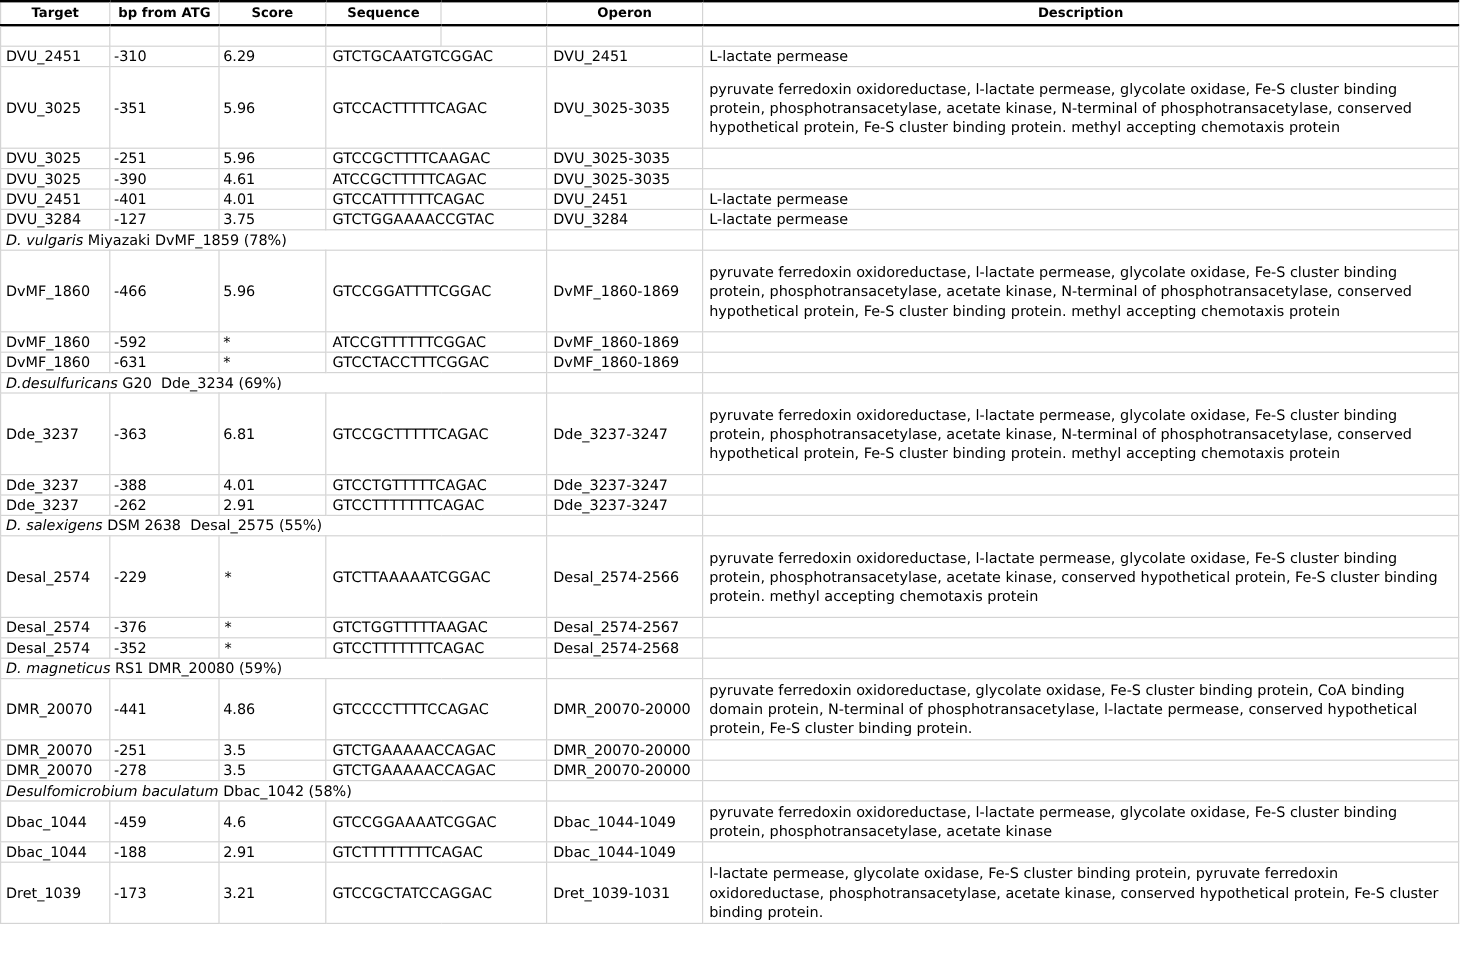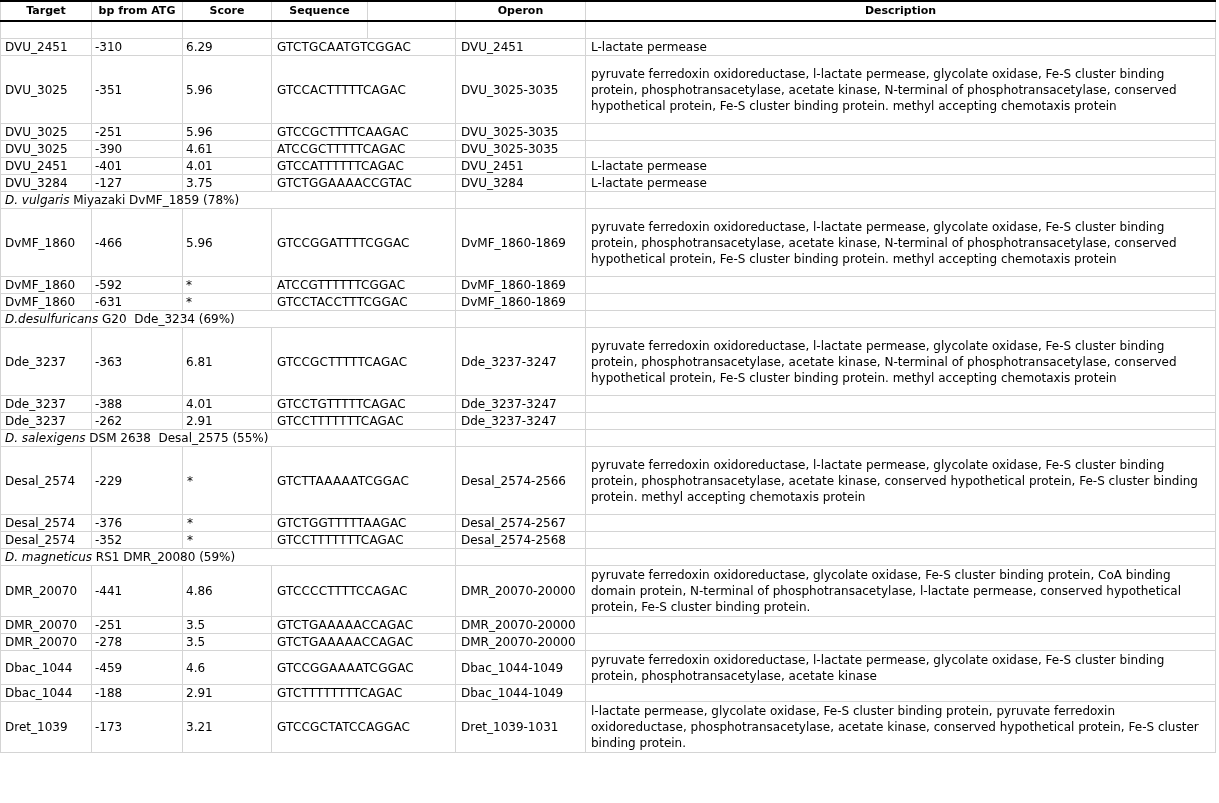--- a/index.html
+++ b/index.html
@@ -239,20 +239,25 @@
         <td class="desc"></td>
       </tr>
       <tr>
         <td class="target">DMR_20070</td>
         <td class="num">-278</td>
         <td class="num">3.5</td>
         <td class="seq" colspan="2">GTCTGAAAAACCAGAC</td>
         <td class="operon">DMR_20070-20000</td>
         <td class="desc"></td>
       </tr>
+      <tr>
+        <td class="species" colspan="5"><span class="sp-name">Desulfomicrobium baculatum</span><span> Dbac_1042 (58%)</span></td>
+        <td class="operon"></td>
+        <td class="desc"></td>
+      </tr>
       <tr class="tall-34">
         <td class="target">Dbac_1044</td>
         <td class="num">-459</td>
         <td class="num">4.6</td>
         <td class="seq" colspan="2">GTCCGGAAAATCGGAC</td>
         <td class="operon">Dbac_1044-1049</td>
         <td class="desc">pyruvate ferredoxin oxidoreductase, l-lactate permease, glycolate oxidase, Fe-S cluster binding protein, phosphotransacetylase, acetate kinase</td>
       </tr>
       <tr>
         <td class="target">Dbac_1044</td>

